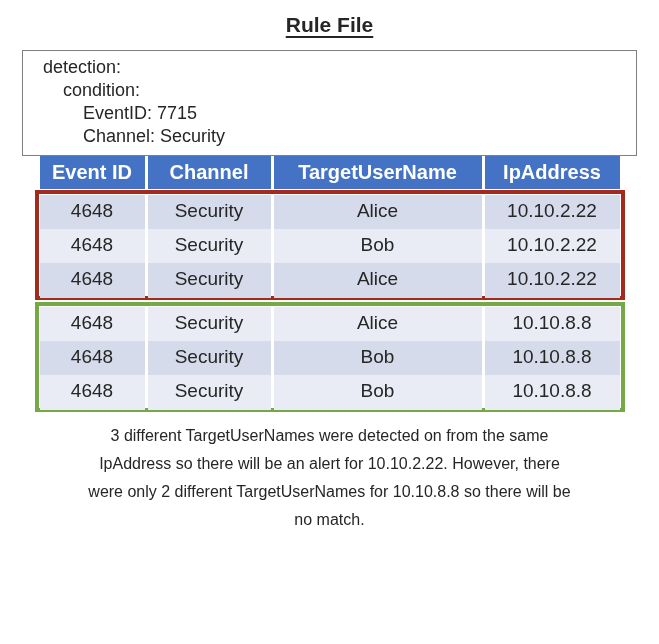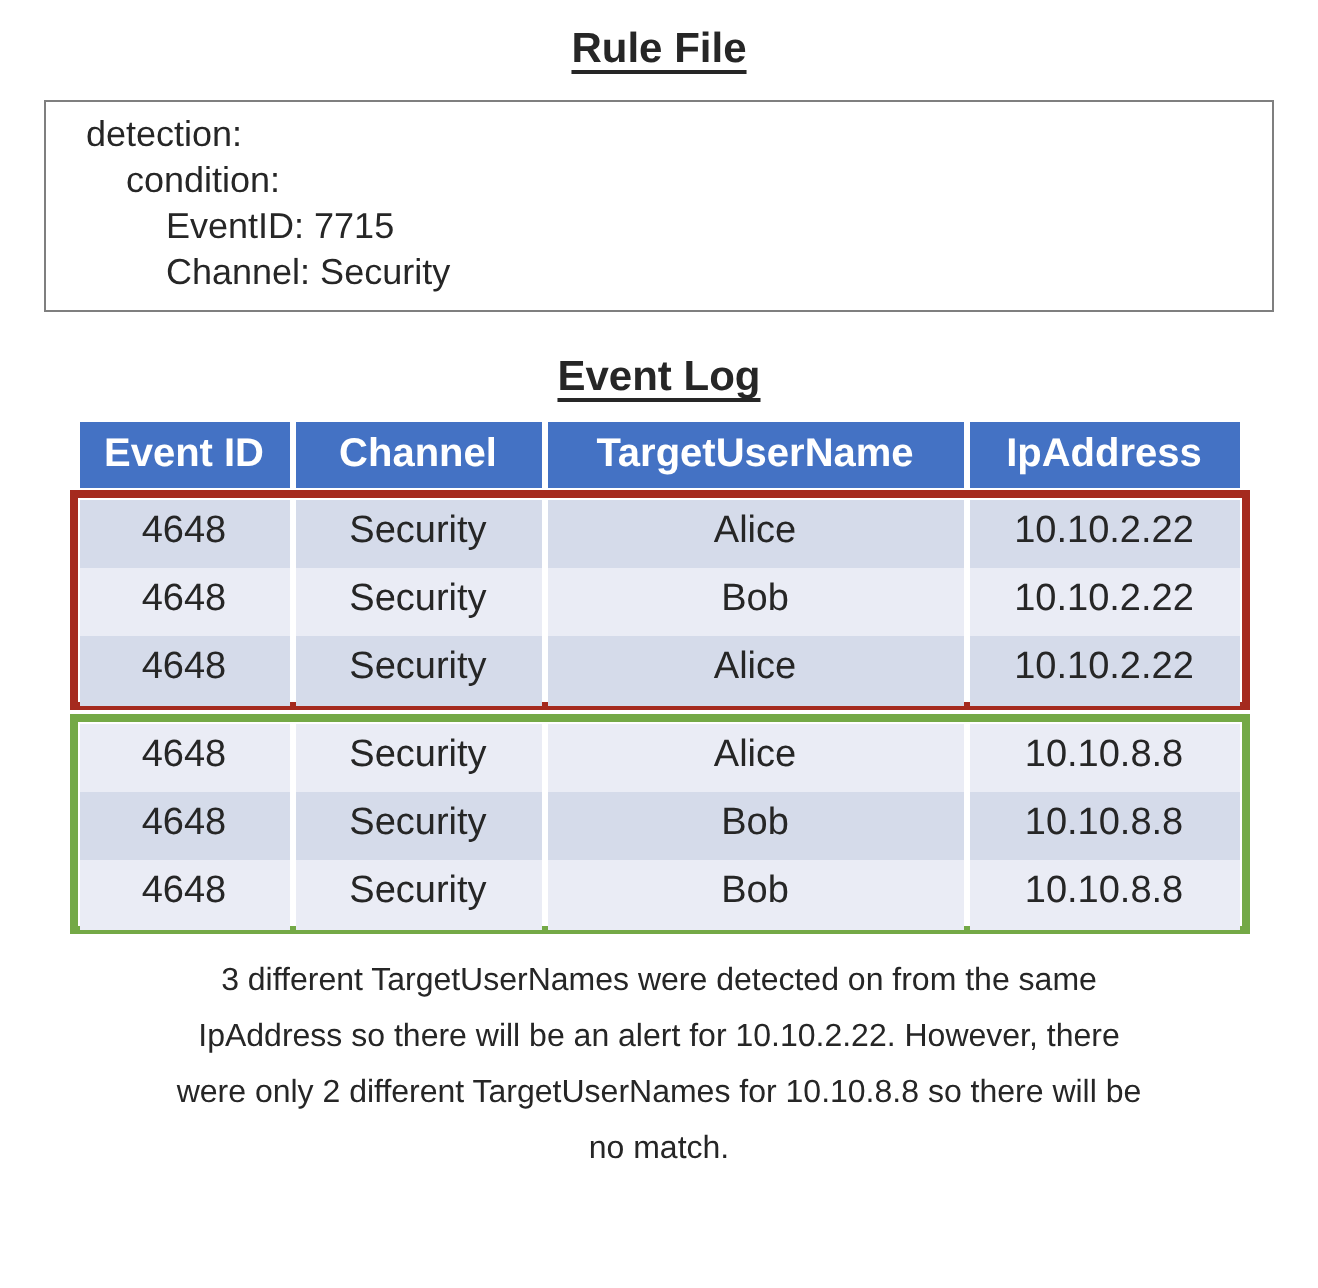--- a/index.html
+++ b/index.html
@@ -92,21 +92,20 @@
 
   <h1 id="rule-title" class="section-title">Rule File</h1>
 
   <div class="rule-box">
     <div class="rule-line">detection:</div>
     <div class="rule-line">    condition:</div>
     <div class="rule-line">        EventID: 7715</div>
     <div class="rule-line">        Channel: Security</div>
   </div>
 
-  <h2 id="log-title" class="section-title">Event Log</h2>
 
   <div class="event-table">
 
     <div class="grid-row header-row">
       <div class="th">Event ID</div>
       <div class="th">Channel</div>
       <div class="th">TargetUserName</div>
       <div class="th">IpAddress</div>
     </div>
 

